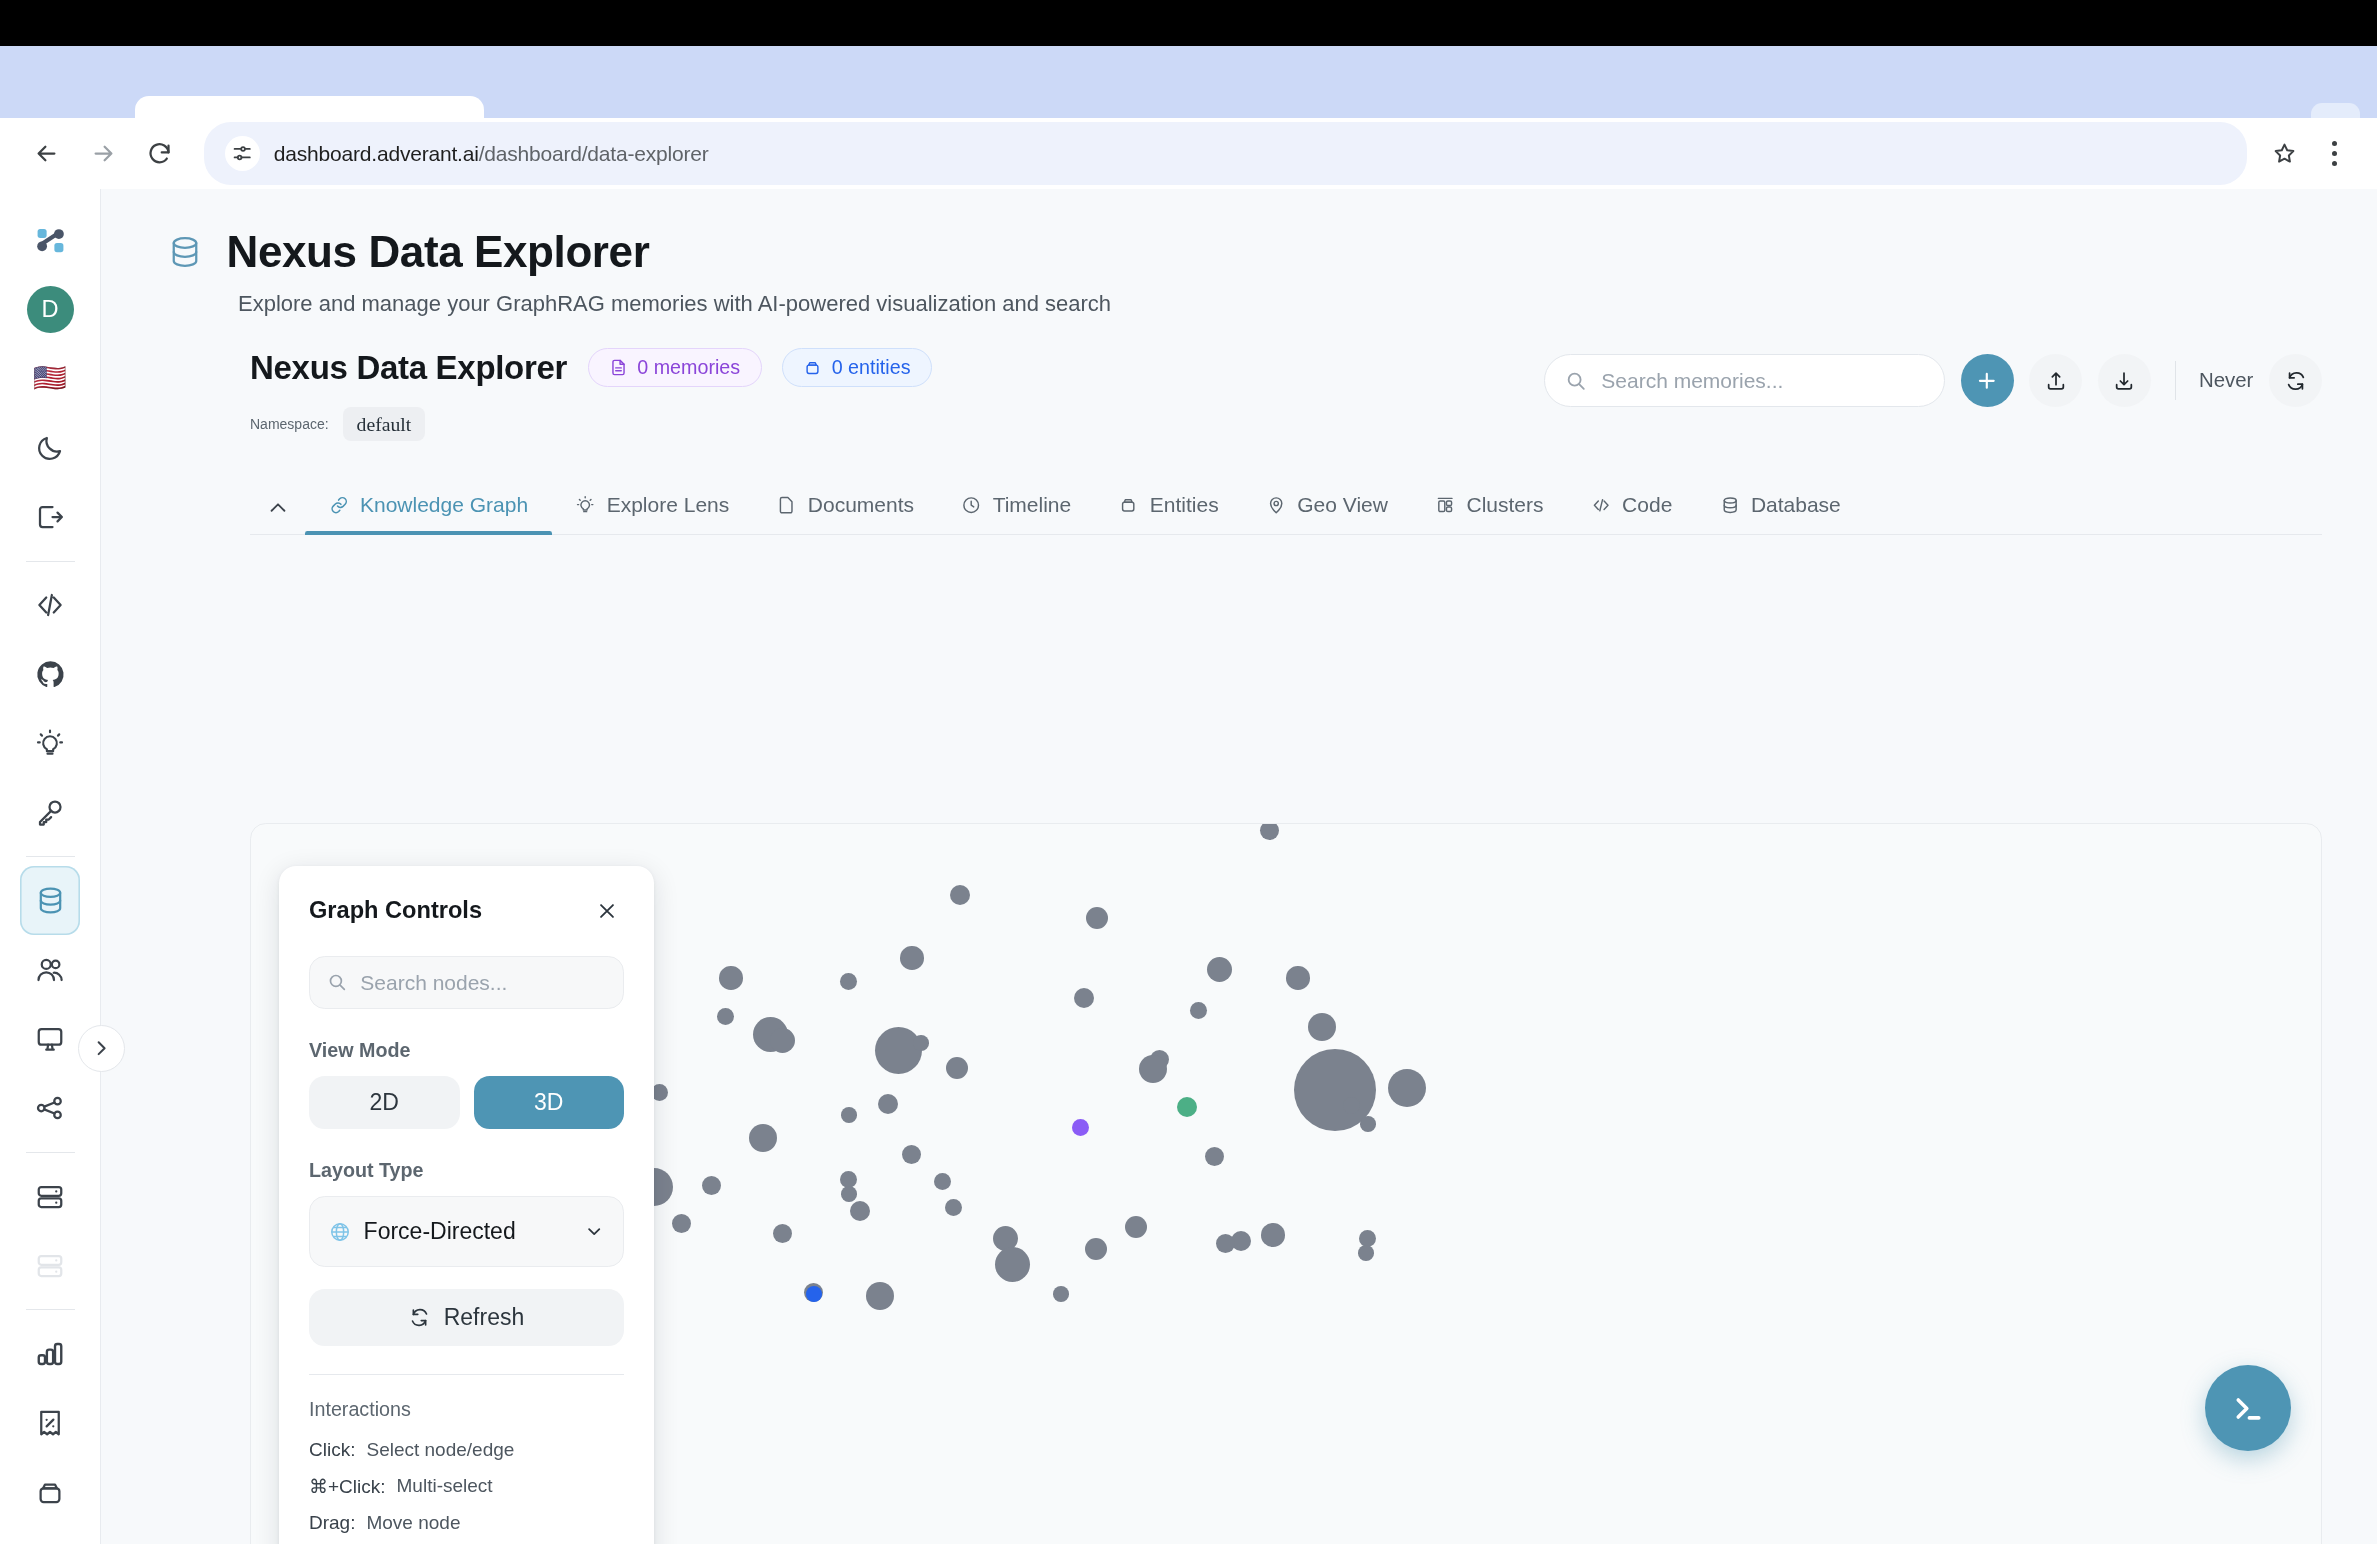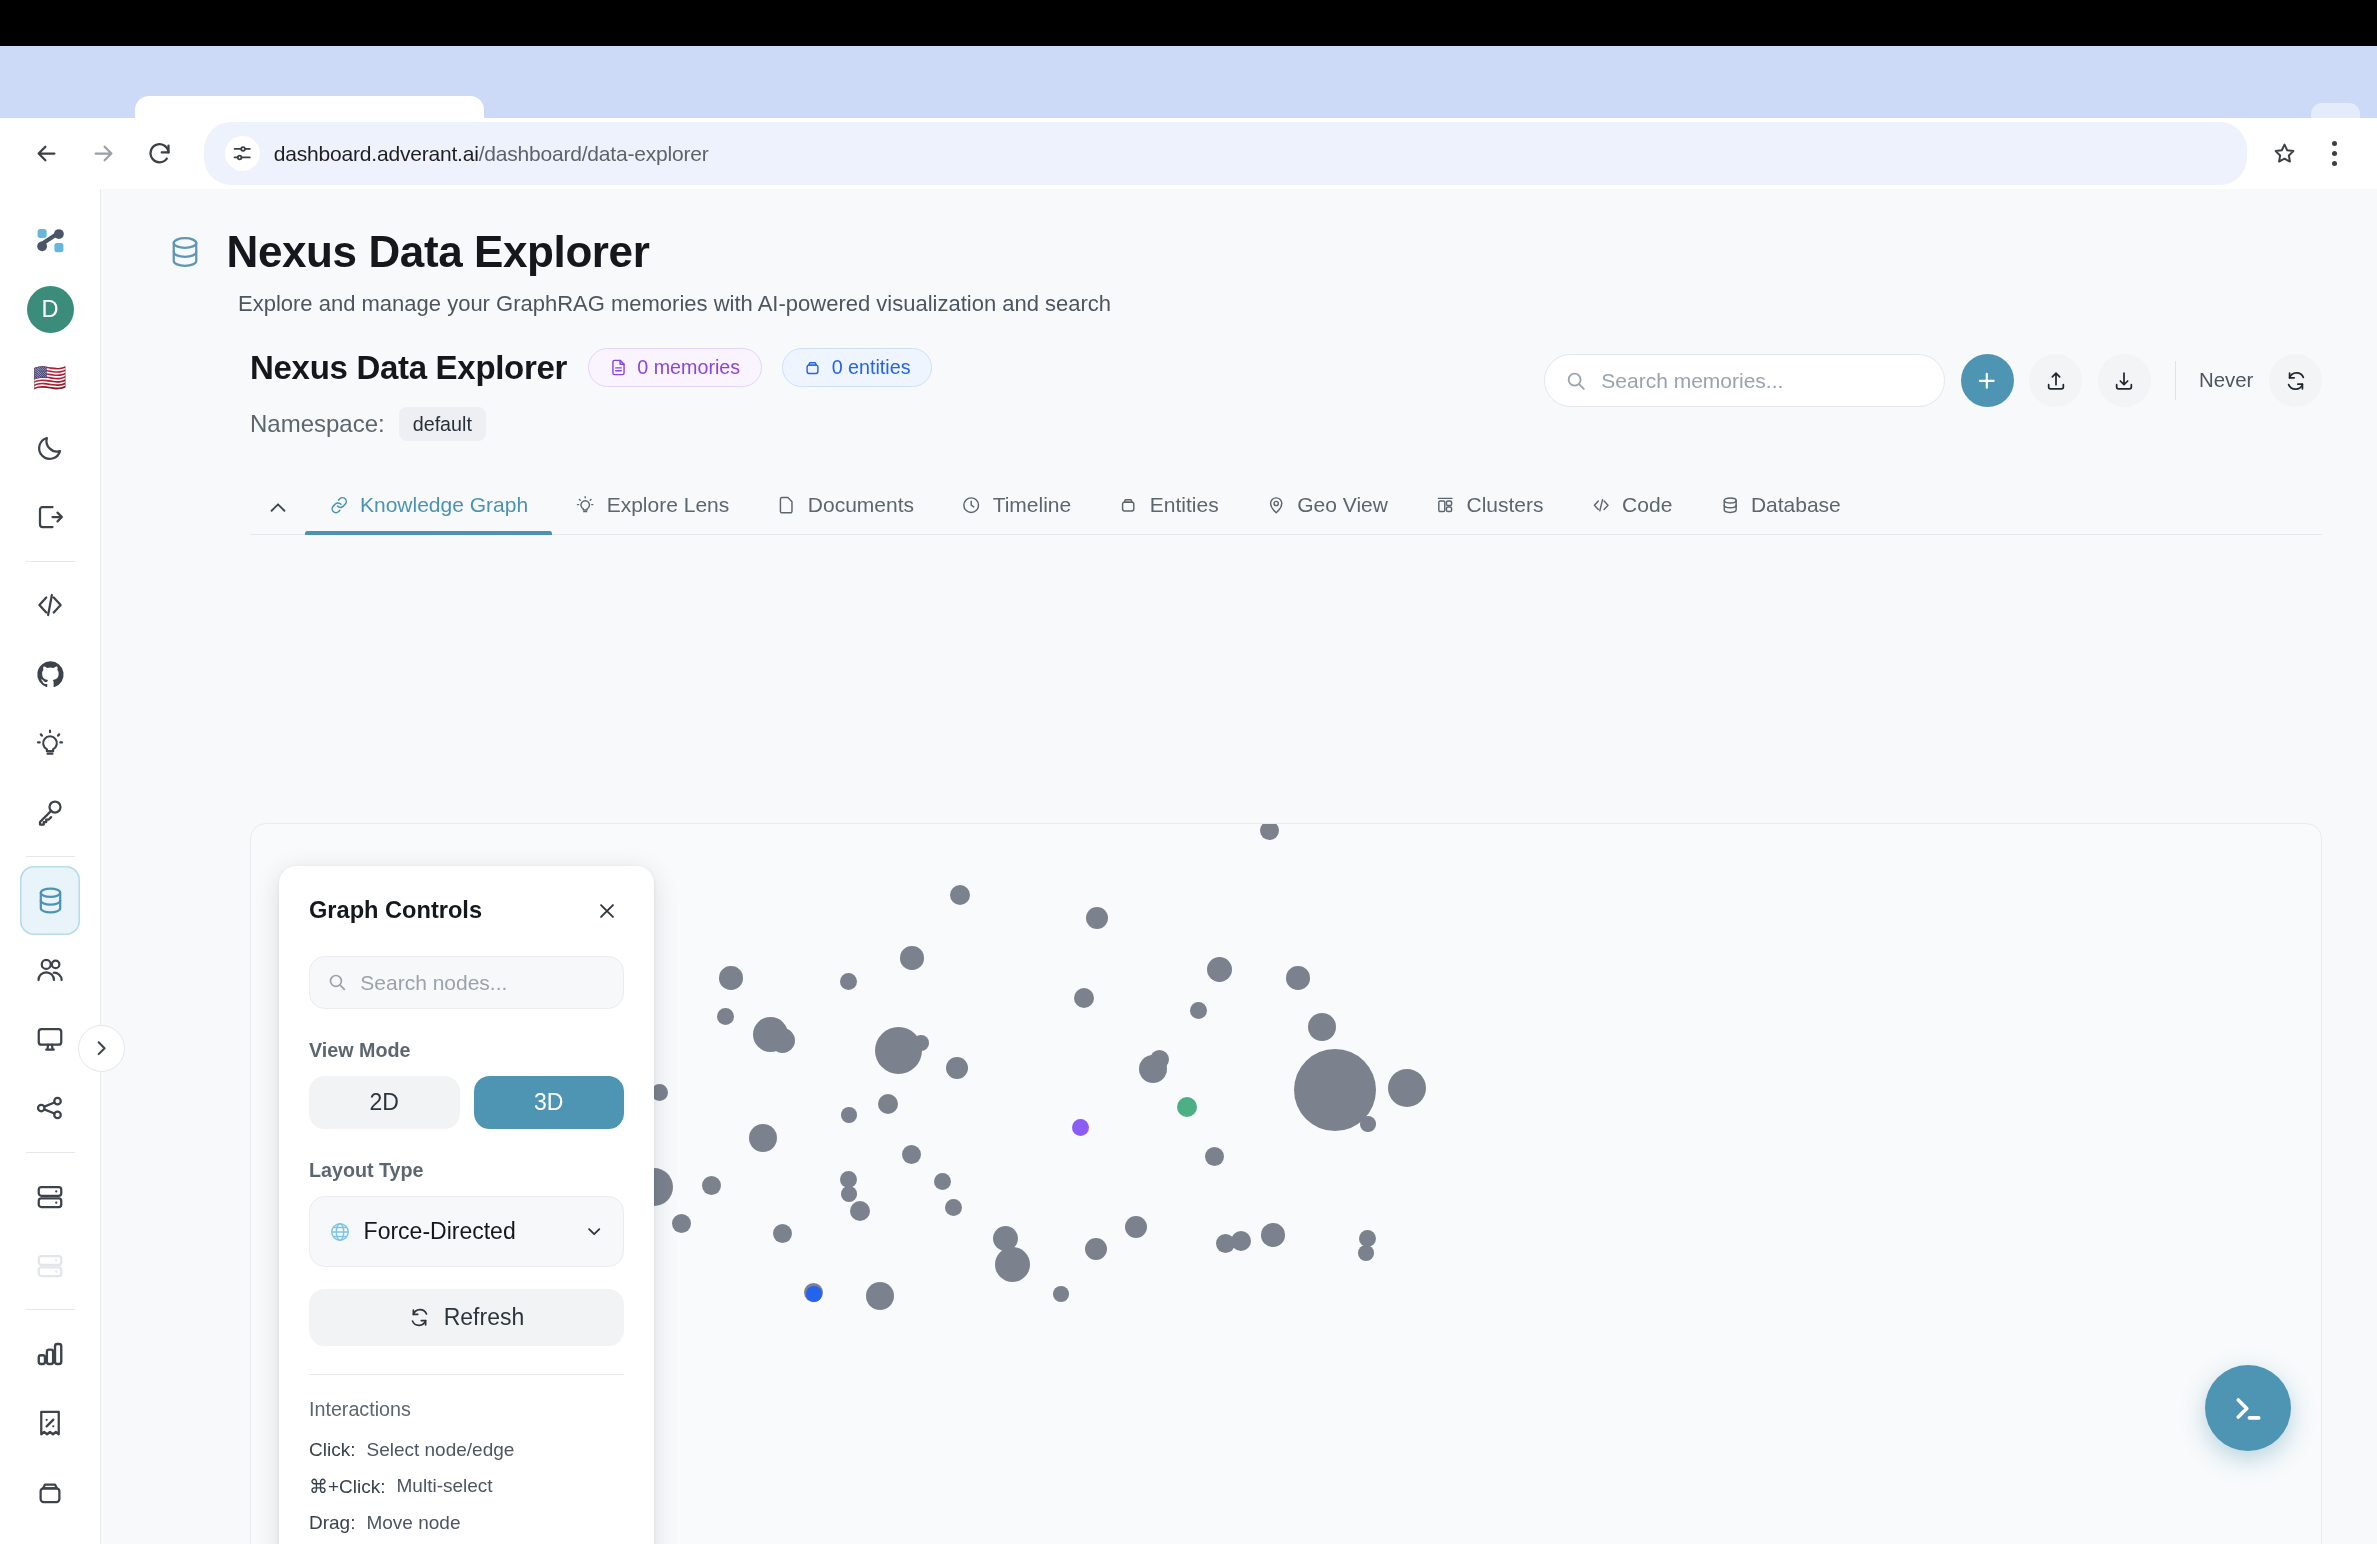--- a/index.html
+++ b/index.html
@@ -108,23 +108,23 @@
   }
   .subhead-left-title { display: flex; align-items: center; gap: 20.4px; }
   .sub-title { font-size: 33px; font-weight: 700; color: #14181c; letter-spacing: -0.3px; }
   .pill {
     display: inline-flex; align-items: center; gap: 9.4px;
     height: 39px; padding: 0 20.4px; border-radius: 20.4px; font-size: 19.7px; white-space: nowrap;
   }
   .pill.memories { background: #f9f4ff; border: 0.8px solid #e4d5fb; color: #8b45d9; }
   .pill.entities { background: #eef5ff; border: 0.8px solid #cfe0fb; color: #2563eb; }
   .namespace-row { display: flex; align-items: center; gap: 14px; margin-top: 20.4px; }
-  .namespace-label { font-size: 24px; color: #5c666f; }
+  .namespace-label { font-size: 14px; color: #5c666f; }
   .namespace-value {
-    font-family: Liberation Sans, sans-serif; font-size: 19.7px; color: #27313a;
+    font-family: Liberation Serif, serif; font-size: 19.7px; color: #27313a;
     background: #edeff2; border-radius: 7.9px; padding: 5.5px 14px;
   }
 
   .subhead-right { display: flex; align-items: center; gap: 15.7px; padding-top: 6.3px; }
   .search-box {
     width: 401px; height: 53px; background: #fff; border: 0.8px solid #e3e7ec;
     border-radius: 28px; display: flex; align-items: center; gap: 14px; padding: 0 20.4px;
   }
   .search-ph { font-size: 21px; color: #9aa3ad; }
   .round-btn {

